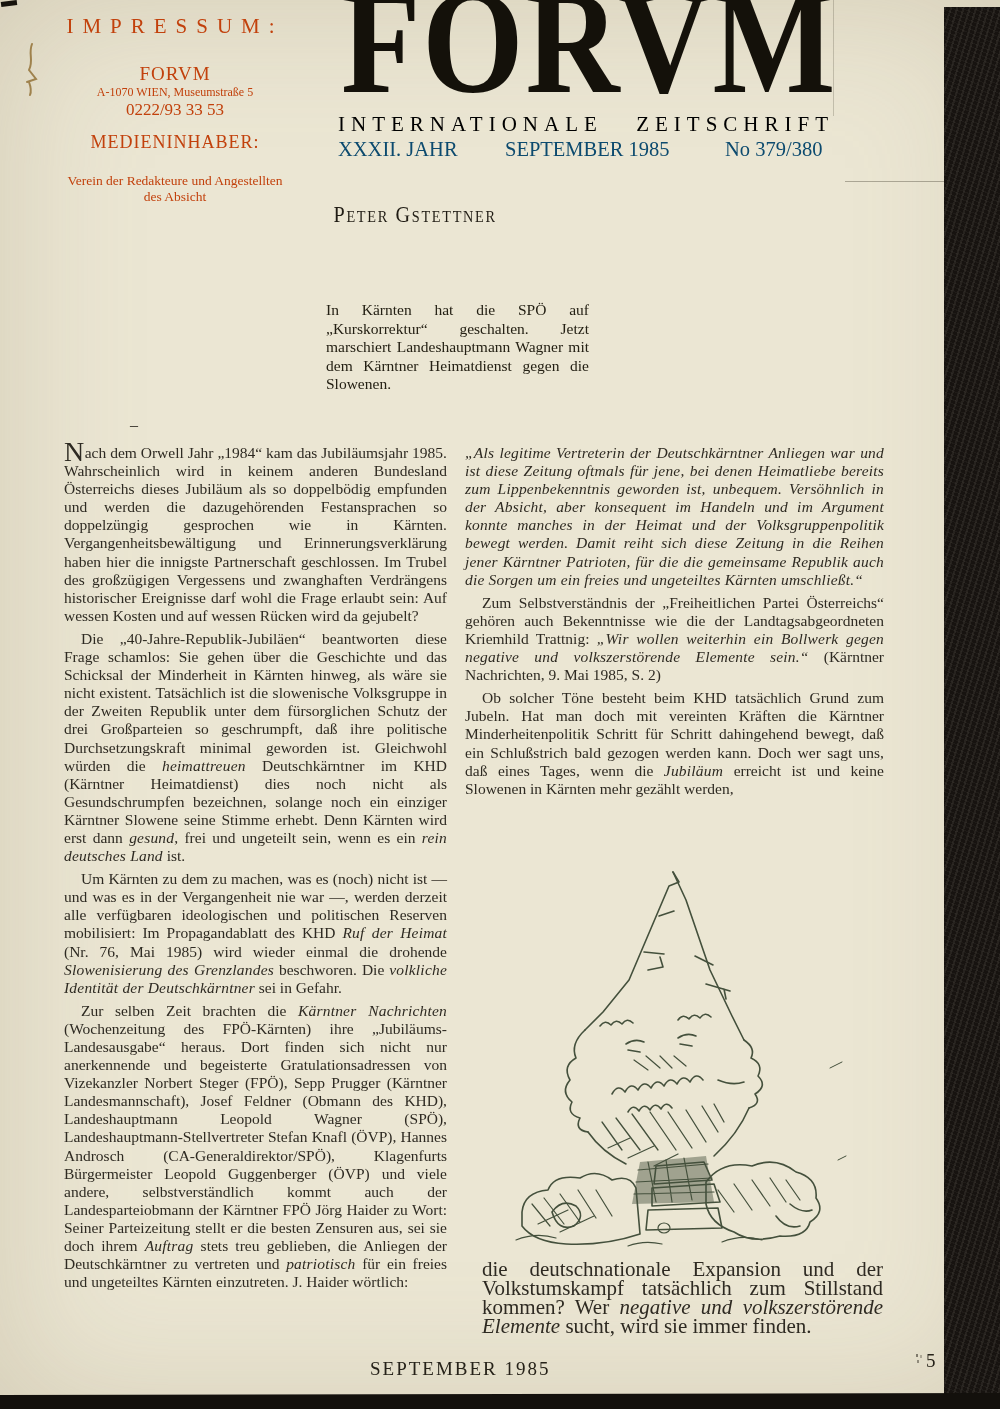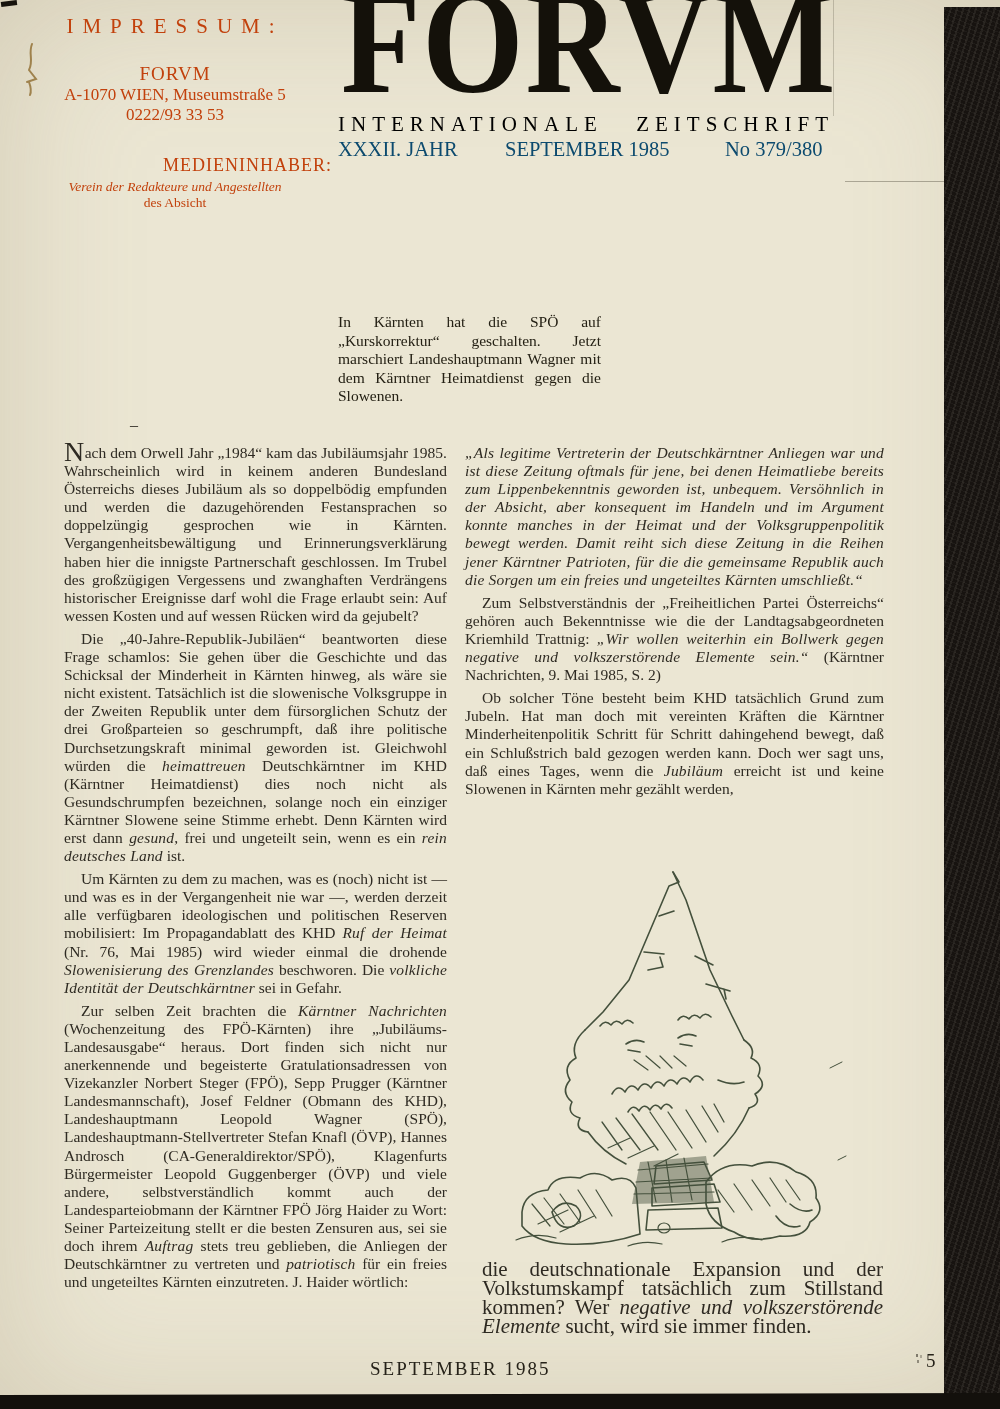--- a/index.html
+++ b/index.html
@@ -17,41 +17,41 @@
   .corner-dash{position:absolute;left:1px;top:1px;width:16px;height:5px;background:#17130d;transform:rotate(-7deg);}
   .crease-v{position:absolute;left:833px;top:0;width:1px;height:116px;background:rgba(75,70,55,.25);}
   .crease-h{position:absolute;left:845px;top:181px;width:99px;height:1px;background:rgba(75,70,55,.4);}
   .hand-mark{position:absolute;left:22px;top:42px;}
   .smudge{position:absolute;left:916px;top:1354px;width:2px;height:3px;background:rgba(45,40,30,.55);
           box-shadow:1px 6px 0 rgba(45,40,30,.45),4px 1px 0 rgba(45,40,30,.3);}
   
   .impressum{position:absolute;left:18px;top:14px;width:314px;text-align:center;color:#c2410c;}
   .imp-heading{font-size:21px;font-weight:normal;letter-spacing:9px;margin:0;}
   .imp-org{margin-top:24px;font-size:19px;letter-spacing:1px;}
-  .imp-address{font-size:17px;}
+  .imp-address{font-size:12px;}
   .imp-phone{font-size:17px;}
-  .imp-owner-label{margin-top:30px;font-size:18px;letter-spacing:1px;text-align:right;}
-  .imp-owner1{margin-top:3px;font-size:13.5px;font-style:italic;}
+  .imp-owner-label{margin-top:12px;font-size:18px;letter-spacing:1px;}
+  .imp-owner1{margin-top:20px;font-size:13.5px;}
   .imp-owner2{font-size:13.5px;}
   
   .mast-title{position:absolute;left:341px;top:-32px;margin:0;font-weight:bold;font-size:148px;line-height:1;
               letter-spacing:2px;color:#14110a;transform:scaleX(.88);transform-origin:left top;white-space:nowrap;}
   .mast-sub{position:absolute;left:338px;top:112px;width:496px;display:flex;justify-content:space-between;
             font-size:21px;letter-spacing:6px;color:#000000;}
   .mast-meta{position:absolute;left:338px;top:138px;width:500px;height:24px;font-size:20.5px;color:#0c4a6e;}
   .mm1{position:absolute;left:0;}
   .mm2{position:absolute;left:167px;}
   .mm3{position:absolute;left:387px;}
   
   .article-head{position:absolute;left:150px;top:201px;width:530px;text-align:center;color:#201c14;}
   .author{font-size:24px;}
   .author-inner{display:inline-block;font-variant:small-caps;letter-spacing:2px;transform:scaleX(.84);}
   .title{margin-top:1px;font-size:37px;line-height:1.1;white-space:nowrap;}
   .title-inner{display:inline-block;transform:scaleX(.76);letter-spacing:1px;}
-  .abstract{position:absolute;left:322px;top:297px;width:263px;margin:16px;text-align:justify;
+  .abstract{position:absolute;left:322px;top:297px;width:263px;margin:4px;text-align:justify;
             font-size:15.5px;line-height:18.5px;color:#242014;}
   .stray-dash{position:absolute;left:130px;top:416px;font-size:16px;color:#2e2a22;}
   
   .col{position:absolute;top:444px;}
   .col-left{left:64px;width:383px;}
   .col-right{left:465px;width:419px;}
   .para{margin:0 0 5px;font-size:15.5px;line-height:18.1px;text-align:justify;text-indent:17px;}
   .para.first{text-indent:0;}
   .para i{letter-spacing:.2px;}
   .dc{font-size:28px;line-height:0;vertical-align:-3px;letter-spacing:.5px;}
@@ -89,20 +89,21 @@
       <span>ZEITSCHRIFT</span>
     </div>
     <div class="mast-meta">
       <span class="mm1">XXXII. JAHR</span>
       <span class="mm2">SEPTEMBER 1985</span>
       <span class="mm3">No 379/380</span>
     </div>
   </header>
 
   <div class="article-head">
+    <div class="author"><span class="author-inner">Peter Gstettner</span></div>
   </div>
   <p class="abstract">In Kärnten hat die SPÖ auf „Kurskorrektur“ geschalten. Jetzt marschiert Landeshauptmann Wagner mit dem Kärntner Heimatdienst gegen die Slowenen.</p>
 
   <span class="stray-dash">–</span>
 
   <div class="col col-left">
     <p class="para first"><span class="dc">N</span>ach dem Orwell Jahr „1984“ kam das Jubiläumsjahr 1985. Wahrscheinlich wird in keinem anderen Bundesland Österreichs dieses Jubiläum als so doppelbödig empfunden und werden die dazugehörenden Festansprachen so doppelzüngig gesprochen wie in Kärnten. Vergangenheitsbewältigung und Erinnerungsverklärung haben hier die innigste Partnerschaft geschlossen. Im Trubel des großzügigen Vergessens und zwanghaften Verdrängens historischer Ereignisse darf wohl die Frage erlaubt sein: Auf wessen Kosten und auf wessen Rücken wird da gejubelt?</p>
     <p class="para">Die „40-Jahre-Republik-Jubiläen“ beantworten diese Frage schamlos: Sie gehen über die Geschichte und das Schicksal der Minderheit in Kärnten hinweg, als wäre sie nicht existent. Tatsächlich ist die slowenische Volksgruppe in der Zweiten Republik unter dem fürsorglichen Schutz der drei Großparteien so geschrumpft, daß ihre politische Durchsetzungskraft minimal geworden ist. Gleichwohl würden die <i>heimattreuen</i> Deutschkärntner im KHD (Kärntner Heimatdienst) dies noch nicht als Gesundschrumpfen bezeichnen, solange noch ein einziger Kärntner Slowene seine Stimme erhebt. Denn Kärnten wird erst dann <i>gesund</i>, frei und ungeteilt sein, wenn es ein <i>rein deutsches Land</i> ist.</p>
     <p class="para">Um Kärnten zu dem zu machen, was es (noch) nicht ist — und was es in der Vergangenheit nie war —, werden derzeit alle verfügbaren ideologischen und politischen Reserven mobilisiert: Im Propagandablatt des KHD <i>Ruf der Heimat</i> (Nr. 76, Mai 1985) wird wieder einmal die drohende <i>Slowenisierung des Grenzlandes</i> beschworen. Die <i>volkliche Identität der Deutschkärntner</i> sei in Gefahr.</p>
     <p class="para">Zur selben Zeit brachten die <i>Kärntner Nachrichten</i> (Wochenzeitung des FPÖ-Kärnten) ihre „Jubiläums-Landesausgabe“ heraus. Dort finden sich nicht nur anerkennende und begeisterte Gratulationsadressen von Vizekanzler Norbert Steger (FPÖ), Sepp Prugger (Kärntner Landesmannschaft), Josef Feldner (Obmann des KHD), Landeshauptmann Leopold Wagner (SPÖ), Landeshauptmann-Stellvertreter Stefan Knafl (ÖVP), Hannes Androsch (CA-Generaldirektor/SPÖ), Klagenfurts Bürgermeister Leopold Guggenberger (ÖVP) und viele andere, selbstverständlich kommt auch der Landesparteiobmann der Kärntner FPÖ Jörg Haider zu Wort: Seiner Parteizeitung stellt er die besten Zensuren aus, sei sie doch ihrem <i>Auftrag</i> stets treu geblieben, die Anliegen der Deutschkärntner zu vertreten und <i>patriotisch</i> für ein freies und ungeteiltes Kärnten einzutreten. J. Haider wörtlich:</p>

